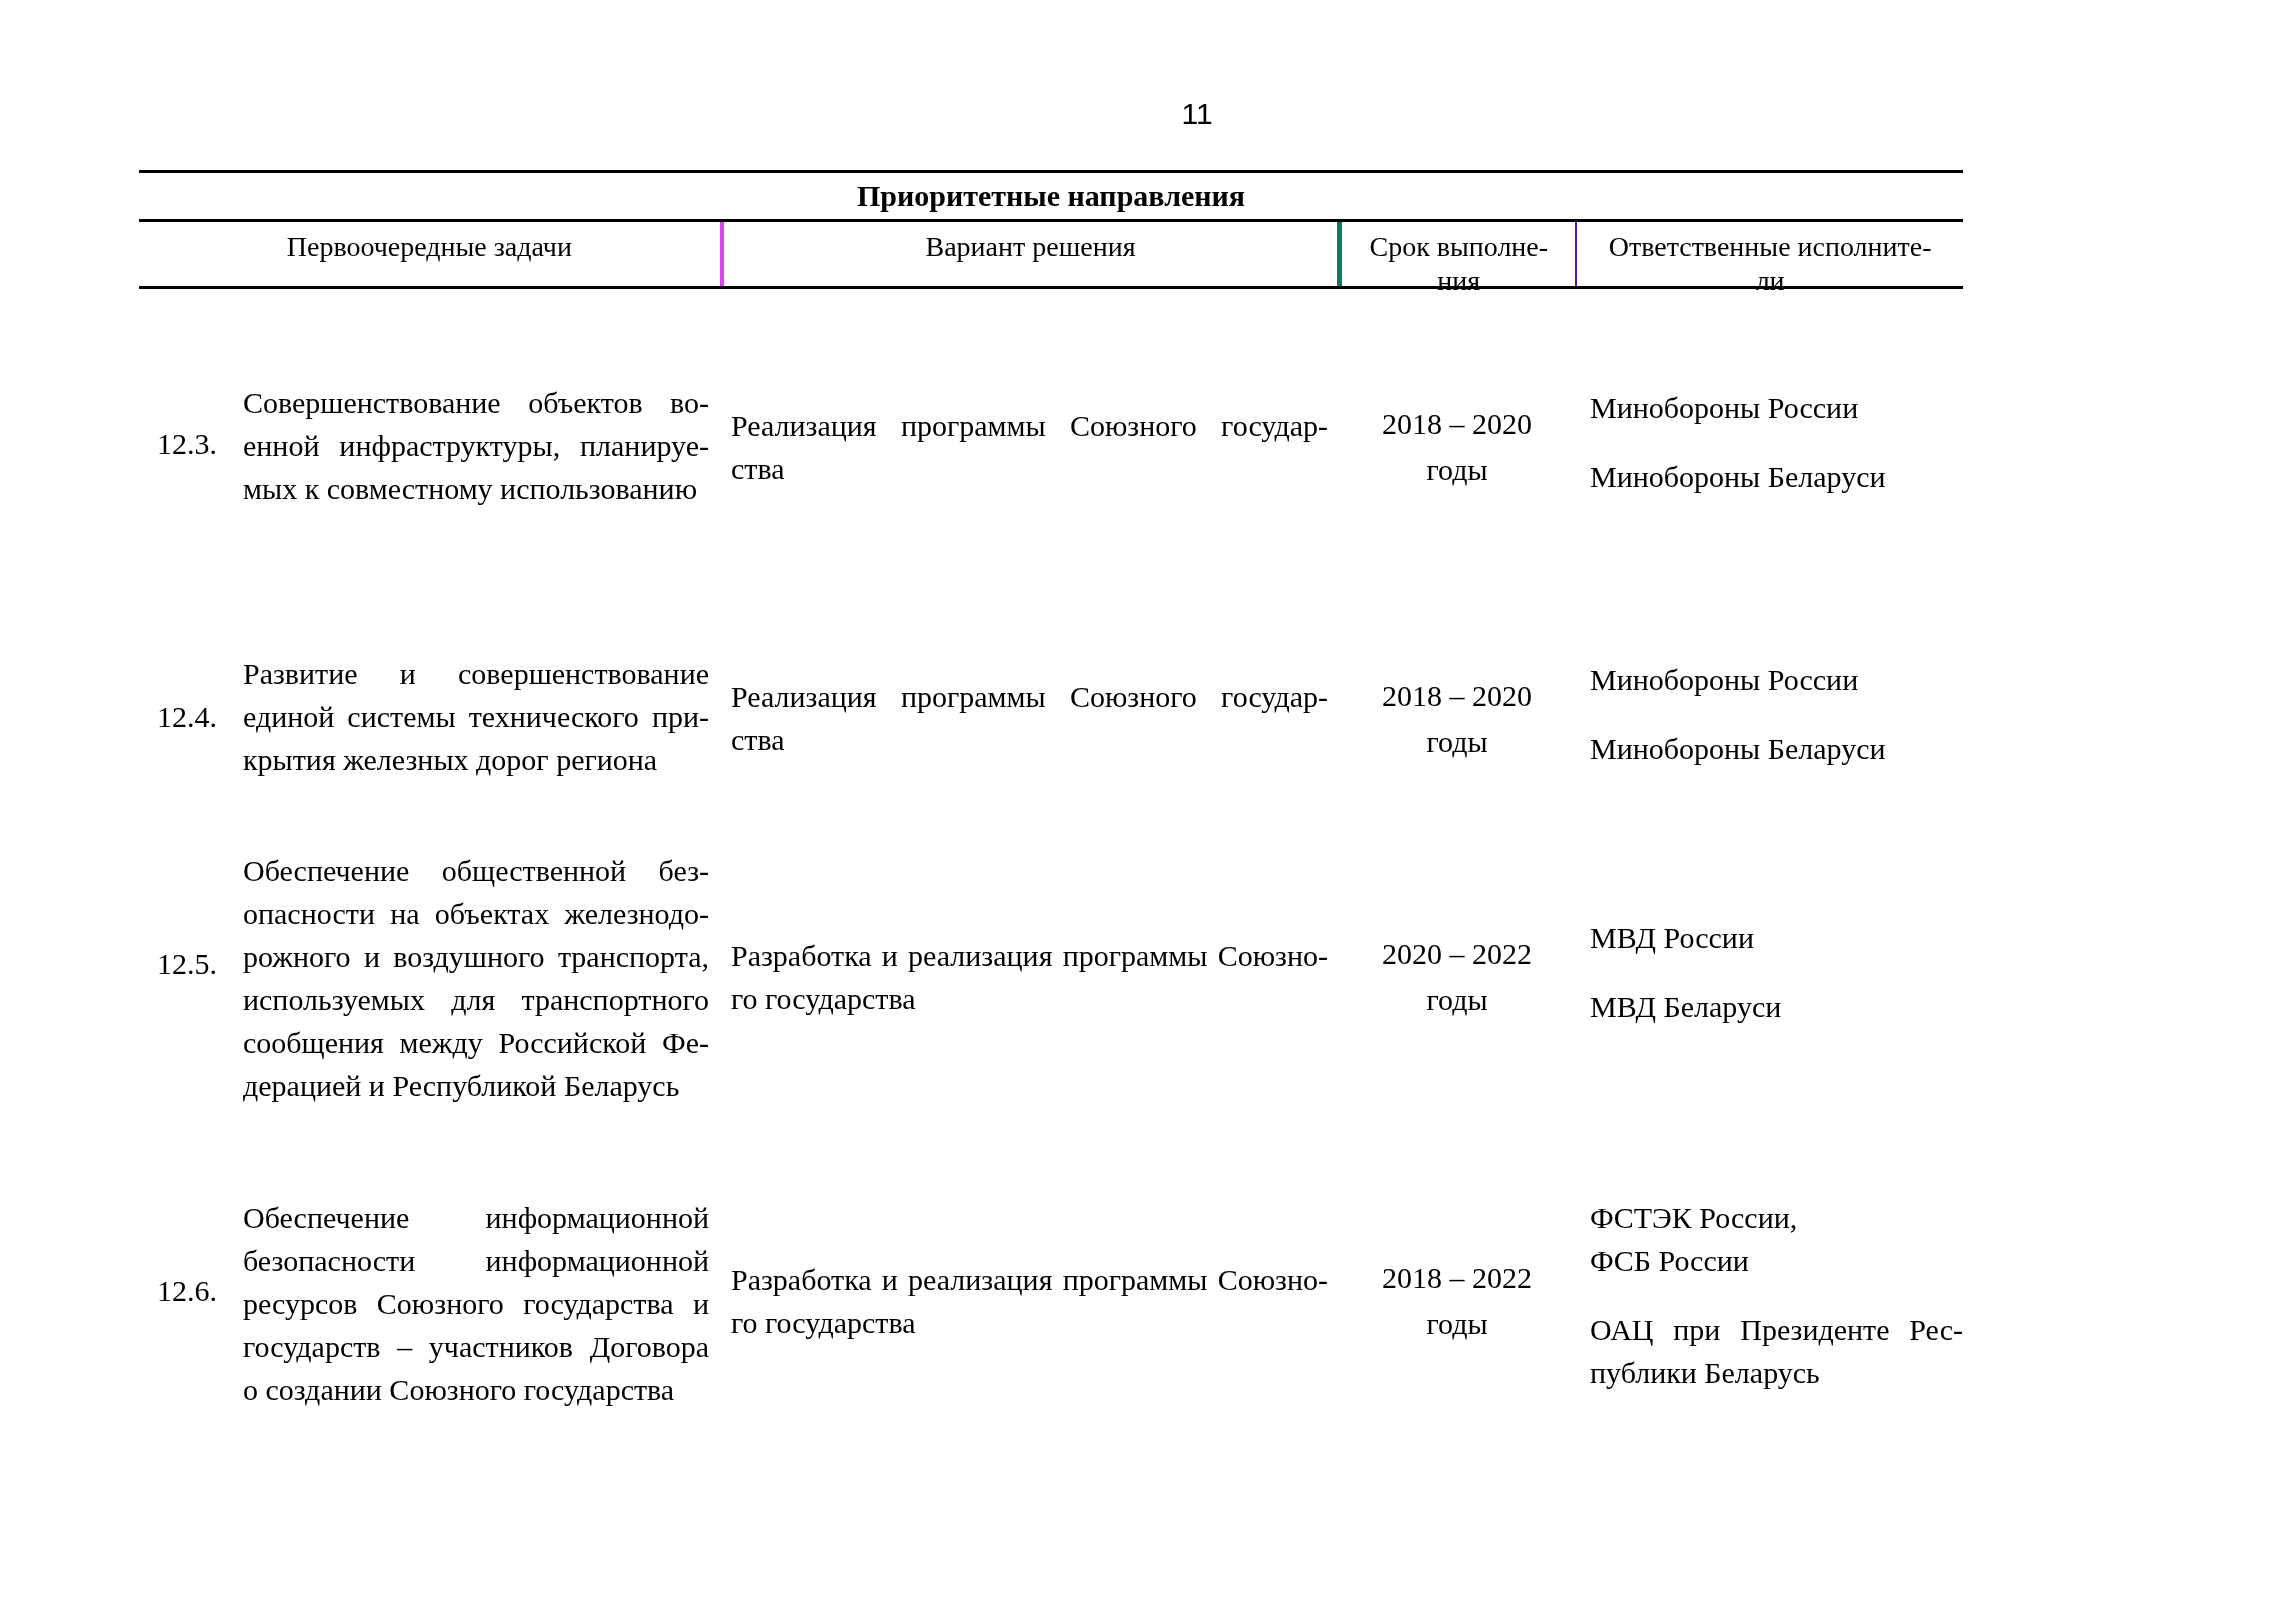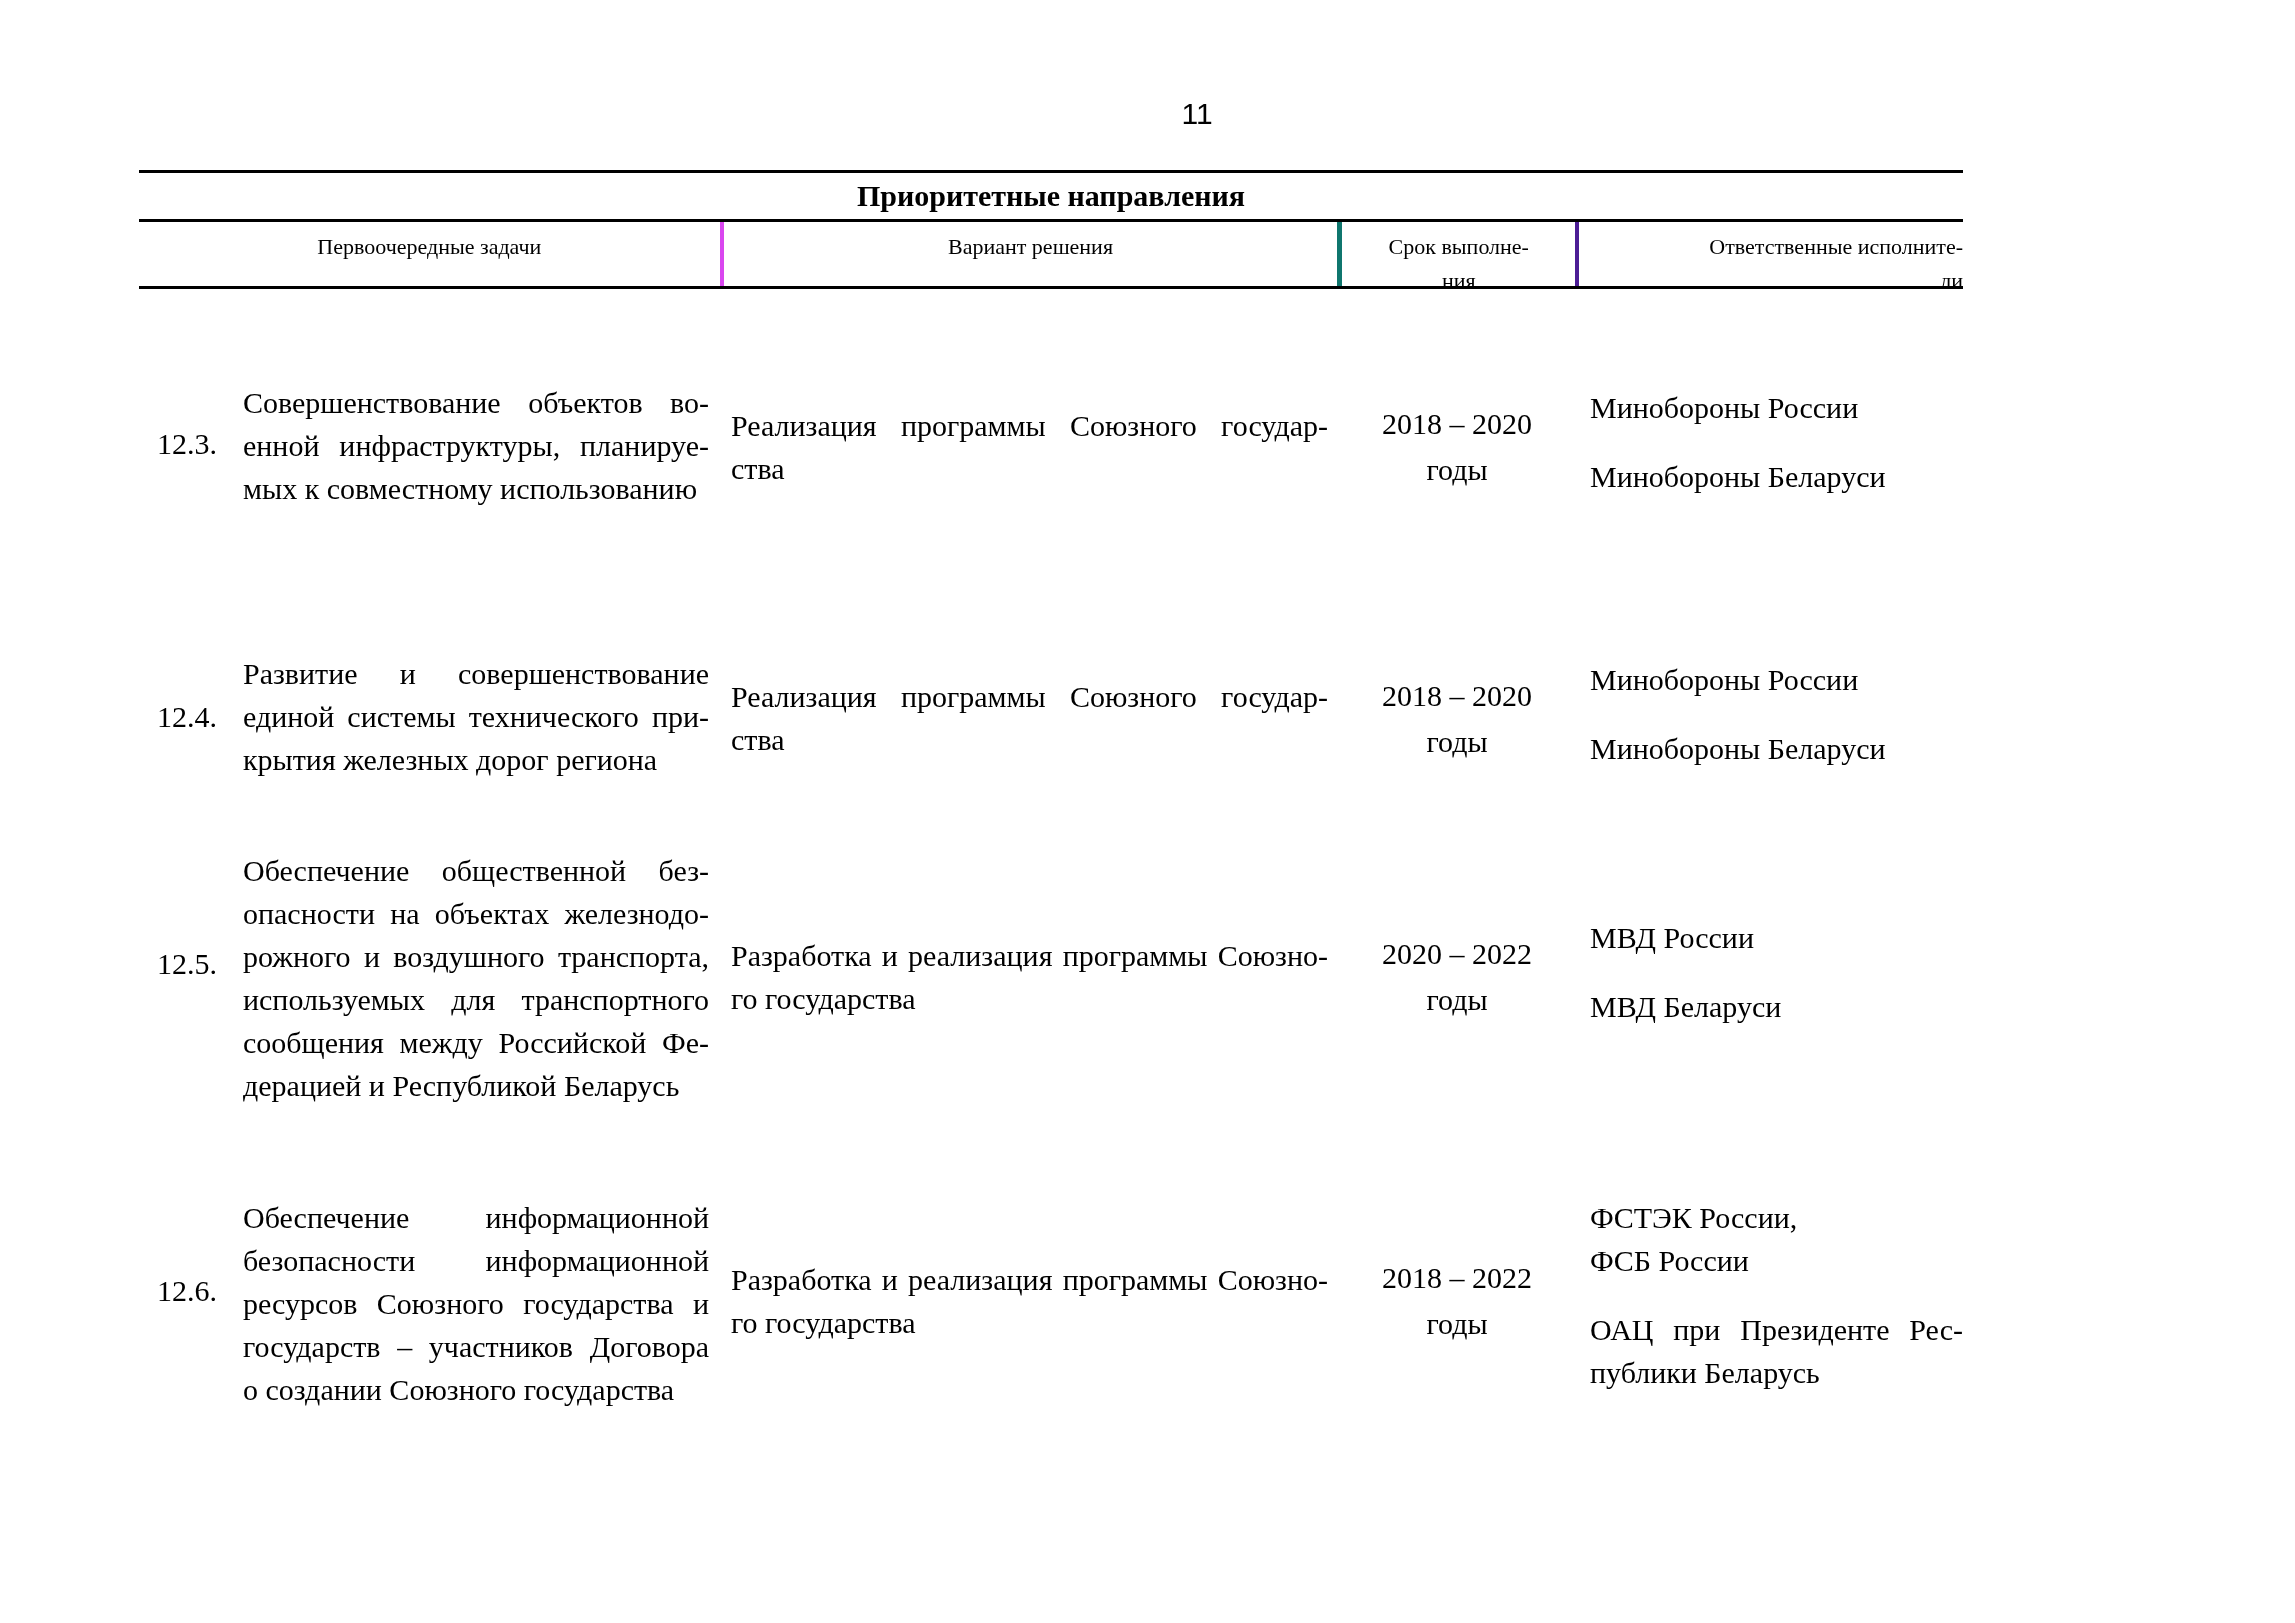--- a/index.html
+++ b/index.html
@@ -28,27 +28,27 @@
     font-weight:bold; font-size:30px;text-align:right;
   }
   .header-row {
     display:flex; height:67px; border-bottom:3.3px solid #000;
     box-sizing:border-box;
   }
   .hcell {
     box-sizing:border-box;
     padding-top:7.9px;
     text-align:center;
-    font-size:22px; line-height:34px;
+    font-size:28px; line-height:34px;
   }
   .hcell .hline { display:block; }
   .hc1 { width:581px; }
   .hc2 { width:618px; border-left:4px solid #d946ef; }
   .hc3 { width:238px; border-left:5px solid #0f766e; }
-  .hc4 { width:388px; border-left:4px solid #4c1d95;text-align:right; }
+  .hc4 { width:388px; border-left:2px solid #4c1d95; }
   .cell {
     position:absolute;
     font-size:30px; line-height:43px;
   }
   .cell .ln { display:block; }
   .num   { left:157px;  width:85px; }
   .task  { left:243px;  width:466px; text-align:justify; }
   .sol   { left:731px; width:597px; text-align:justify; }
   .term  { left:1339px; width:236px; text-align:center; line-height:46px; }
   .resp  { left:1590px; width:373px; }

